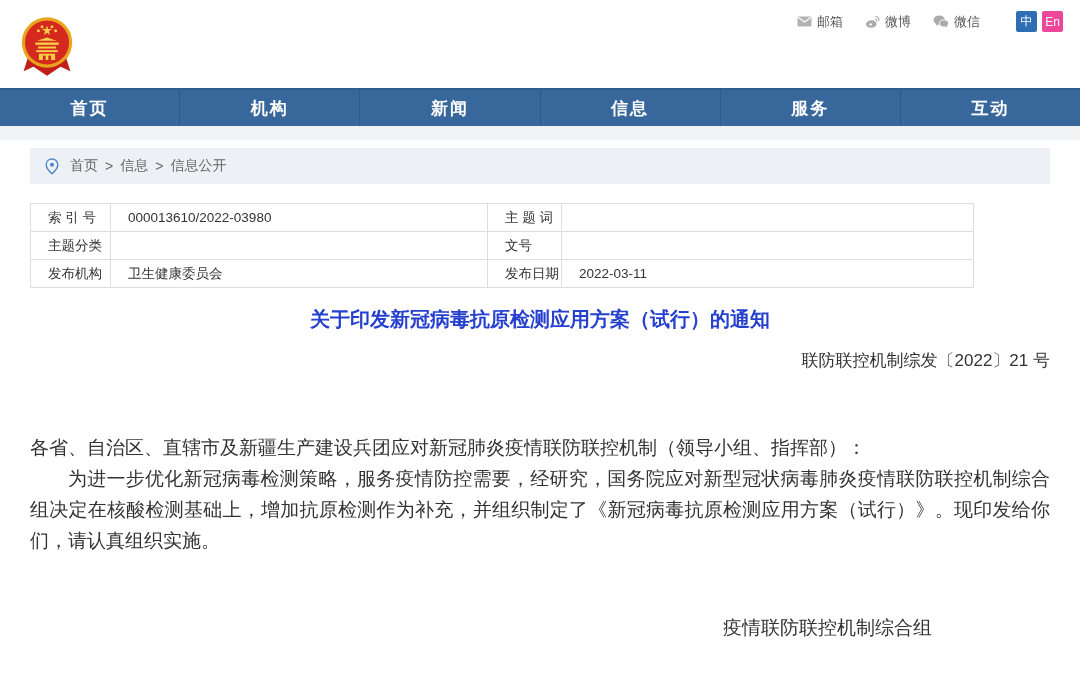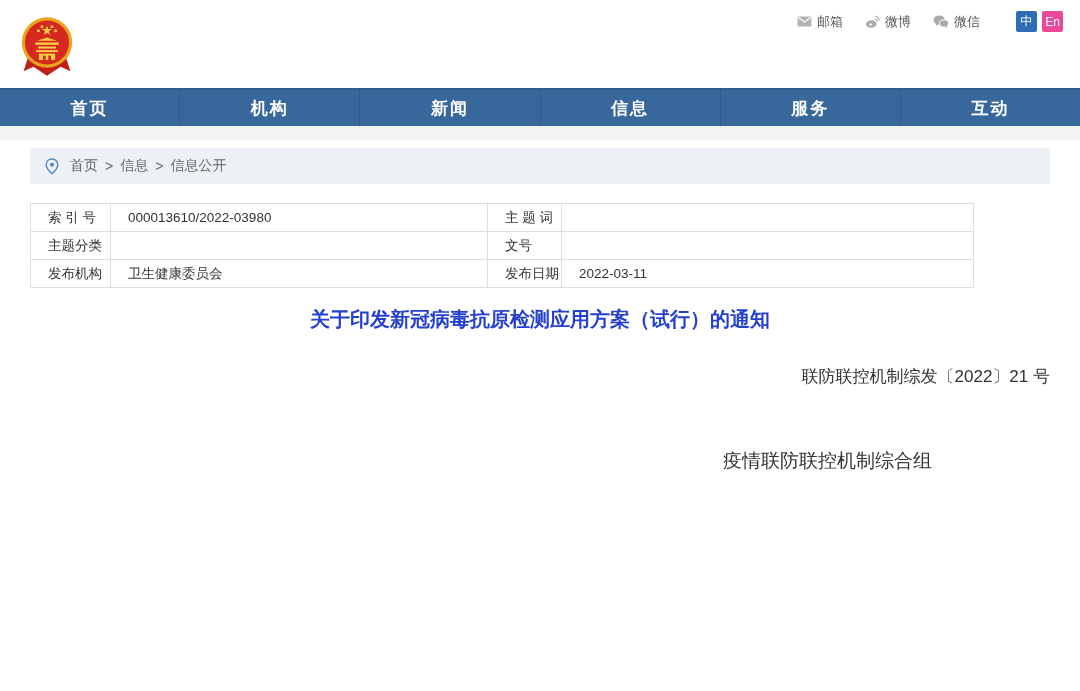--- a/index.html
+++ b/index.html
@@ -43,21 +43,21 @@
   .meta-table td { border:1px solid #dcdfe2; height:28px; font-size:13.5px; color:#333;
                    padding:0 10px 0 17px; white-space:nowrap; overflow:hidden; }
   .meta-table td.lbl1 { width:80px; }
   .meta-table td.val1 { width:377px; }
   .meta-table td.lbl2 { width:74px; }
 
   
   .article { padding:0 30px; }
   .doc-title { margin-top:17px; text-align:center; color:#2540cf; font-size:20px;
                font-weight:bold; line-height:28px; }
-  .doc-number { margin-top:32px; text-align:right; font-size:17px; line-height:24px; color:#333; }
+  .doc-number { margin-top:16px; text-align:right; font-size:17px; line-height:24px; color:#333; }
   .doc-body { margin-top:59px; font-size:19px; line-height:31px; color:#333; text-align:justify; }
   .doc-body .indent { text-indent:2em; }
   .signature { margin-top:56px; display:flex; justify-content:flex-end; }
   .signature-block { text-align:center; font-size:19px; line-height:31px; color:#333; margin-right:118px; }
 </style>
 </head>
 <body>
 
 <div class="header">
   <svg class="emblem" viewBox="0 0 60 70" aria-hidden="true">
@@ -153,18 +153,22 @@
       <td class="val1">卫生健康委员会</td>
       <td class="lbl2">发布日期</td>
       <td class="val2">2022-03-11</td>
     </tr>
   </tbody>
 </table>
 
 <div class="article">
   <div class="doc-title">关于印发新冠病毒抗原检测应用方案（试行）的通知</div>
   <div class="doc-number">联防联控机制综发〔2022〕21 号</div>
+  <div class="doc-body">
+    <p>各省、自治区、直辖市及新疆生产建设兵团应对新冠肺炎疫情联防联控机制（领导小组、指挥部）：</p>
+    <p class="indent">为进一步优化新冠病毒检测策略，服务疫情防控需要，经研究，国务院应对新型冠状病毒肺炎疫情联防联控机制综合组决定在核酸检测基础上，增加抗原检测作为补充，并组织制定了《新冠病毒抗原检测应用方案（试行）》。现印发给你们，请认真组织实施。</p>
+  </div>
   <div class="signature">
     <div class="signature-block">
       <div>疫情联防联控机制综合组</div>
     </div>
   </div>
 </div>
 
 </body></html>

